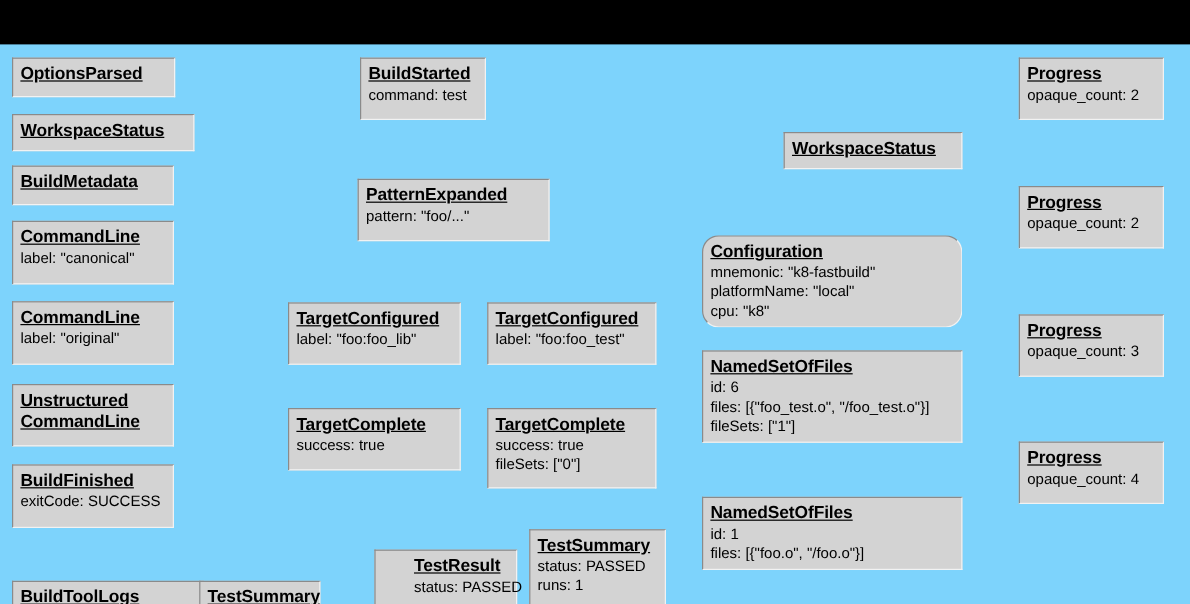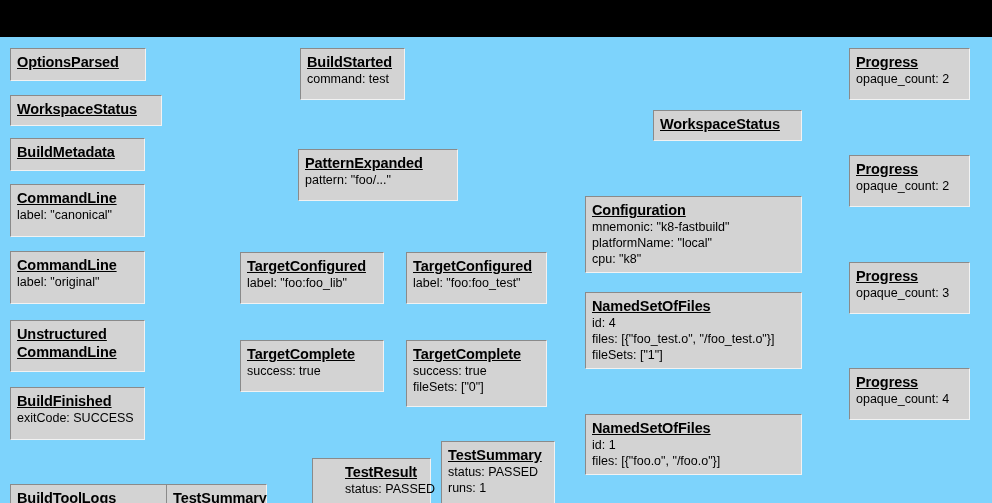--- a/index.html
+++ b/index.html
@@ -112,29 +112,29 @@
       <span class="node-field">status: PASSED</span>
     </div>
     <div class="node" style="left: 441px; top: 404px; width: 114px; min-height: 67px; background: rgb(211, 211, 211); color: rgb(0, 0, 0);">
       <span class="node-title">TestSummary</span>
       <span class="node-field">status: PASSED</span>
       <span class="node-field">runs: 1</span>
     </div>
     <div class="node" style="left: 653px; top: 73px; width: 149px; min-height: 31px; background: rgb(211, 211, 211); color: rgb(0, 0, 0);">
       <span class="node-title">WorkspaceStatus</span>
     </div>
-    <div class="node" style="left: 585px; top: 159px; width: 217px; min-height: 74px; background: rgb(211, 211, 211); color: rgb(0, 0, 0);">
+    <div class="node" style="left: 585px; top: 159px; width: 217px; min-height: 74px; background: rgb(211, 211, 211); color: rgb(0, 0, 0); border-radius: 14px;">
       <span class="node-title">Configuration</span>
       <span class="node-field">mnemonic: "k8-fastbuild"</span>
       <span class="node-field">platformName: "local"</span>
       <span class="node-field">cpu: "k8"</span>
     </div>
     <div class="node" style="left: 585px; top: 255px; width: 217px; min-height: 74px; background: rgb(211, 211, 211); color: rgb(0, 0, 0);">
       <span class="node-title">NamedSetOfFiles</span>
-      <span class="node-field">id: 4</span>
+      <span class="node-field">id: 6</span>
       <span class="node-field">files: [{"foo_test.o", "/foo_test.o"}]</span>
       <span class="node-field">fileSets: ["1"]</span>
     </div>
     <div class="node" style="left: 585px; top: 377px; width: 217px; min-height: 60px; background: rgb(211, 211, 211); color: rgb(0, 0, 0);">
       <span class="node-title">NamedSetOfFiles</span>
       <span class="node-field">id: 1</span>
       <span class="node-field">files: [{"foo.o", "/foo.o"}]</span>
     </div>
     <div class="node" style="left: 849px; top: 11px; width: 121px; min-height: 52px; background: rgb(211, 211, 211); color: rgb(0, 0, 0);">
       <span class="node-title">Progress</span>

